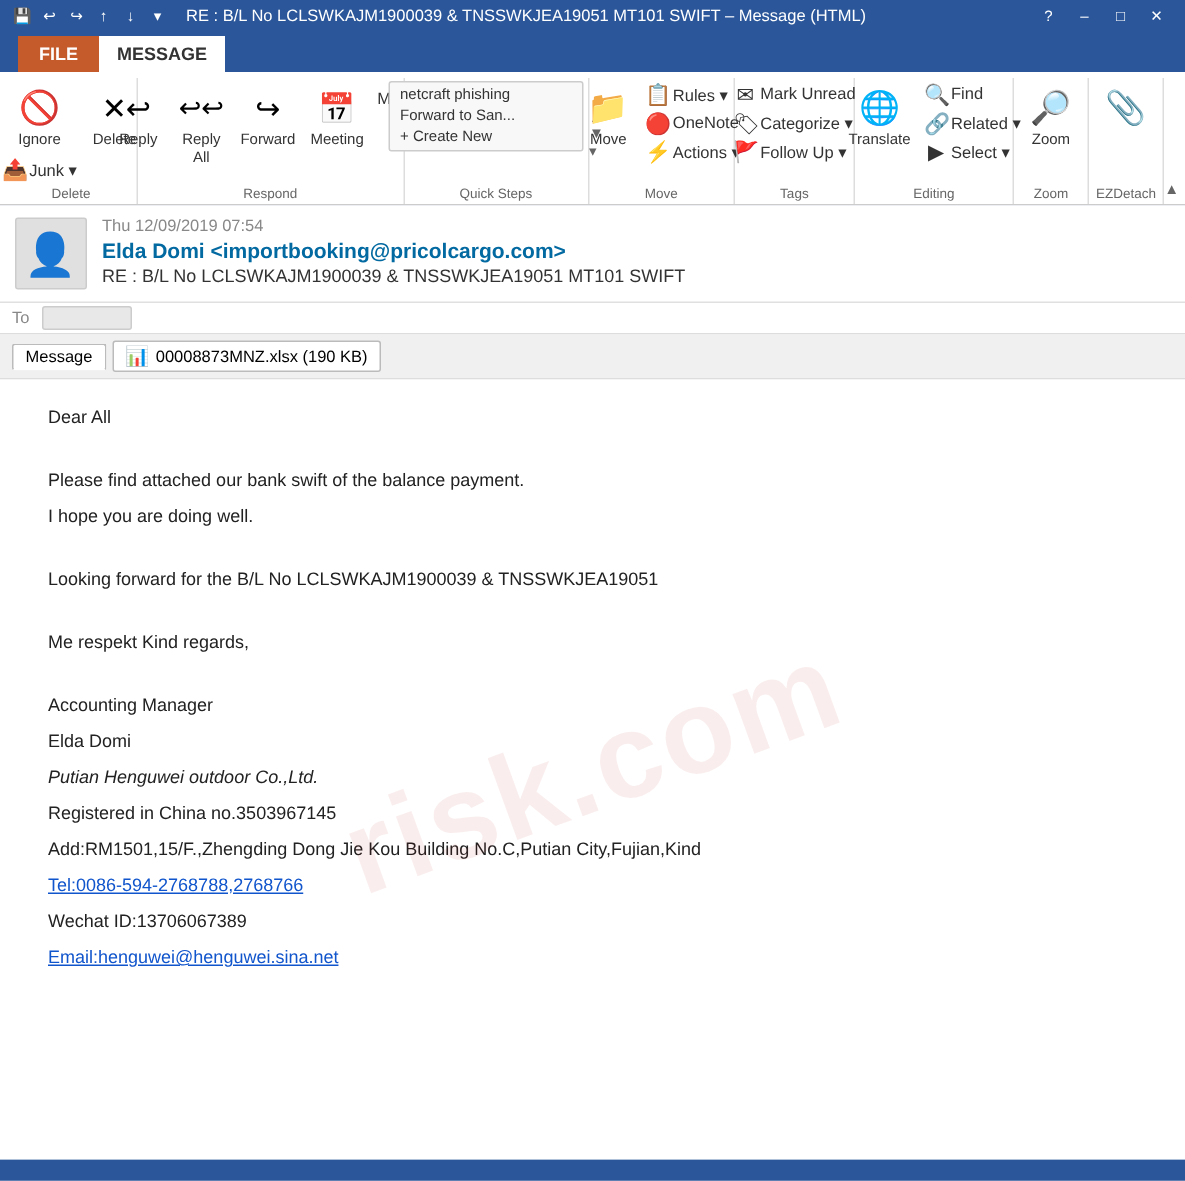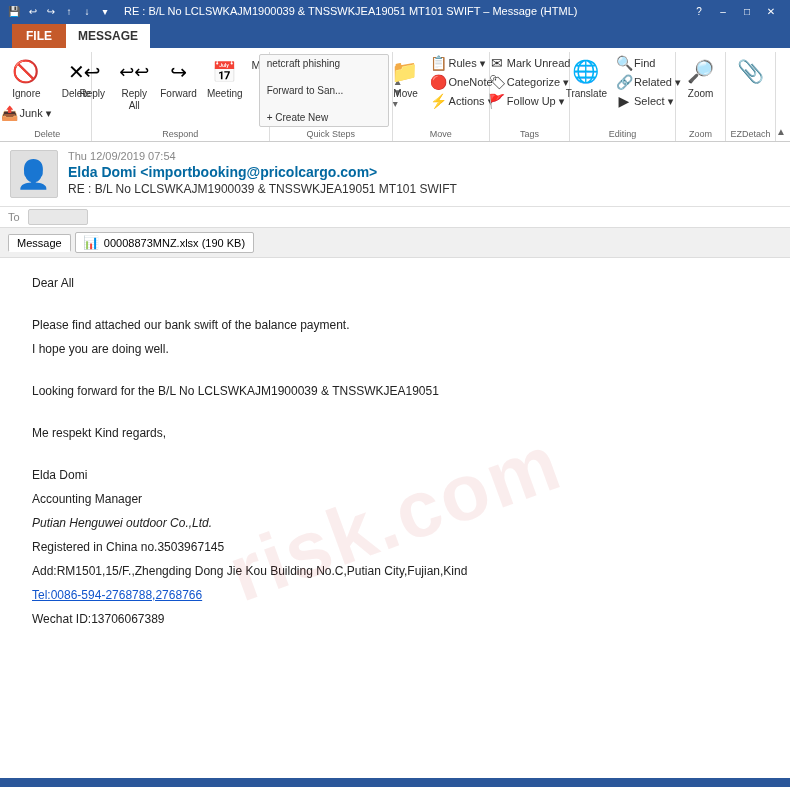--- a/index.html
+++ b/index.html
@@ -163,21 +163,21 @@
       align-items: flex-start;
     }
 
     
     .quick-steps-box {
       border: 1px solid #ccc;
       border-radius: 2px;
       padding: 2px 4px;
       display: flex;
       flex-direction: column;
-      gap: 14px;
+      gap: 1px;
       background: #f8f8f8;
       min-width: 130px;
     }
     .qs-item {
       font-size: 10px;
       color: #333;
       padding: 1px 3px;
       cursor: pointer;
       border-radius: 2px;
     }
@@ -536,25 +536,26 @@
 
     <p>Dear All</p>
     <br>
     <p>Please find attached our bank swift of the balance payment.</p>
     <p>I hope you are doing well.</p>
     <br>
     <p>Looking forward for the B/L No LCLSWKAJM1900039 &amp; TNSSWKJEA19051</p>
     <br>
     <p>Me respekt  Kind regards,</p>
     <br>
+    <p>Accounting Manager</p>
     <p>Elda Domi</p>
-    <p>Accounting Manager</p>
     <p class="bold-text italic-text">Putian Henguwei outdoor Co.,Ltd.</p>
     <p>Registered in China no.3503967145</p>
     <p>Add:RM1501,15/F.,Zhengding Dong Jie Kou Building No.C,Putian City,Fujian,Kind</p>
     <p><span class="link-text">Tel:0086-594-2768788,2768766</span></p>
     <p>Wechat ID:13706067389</p>
+    <p><span class="link-text">Email:henguwei@henguwei.sina.net</span></p>
   </div>
 </div>
 
 <div class="status-bar">
   <span></span>
 </div>
 
 </body></html>

